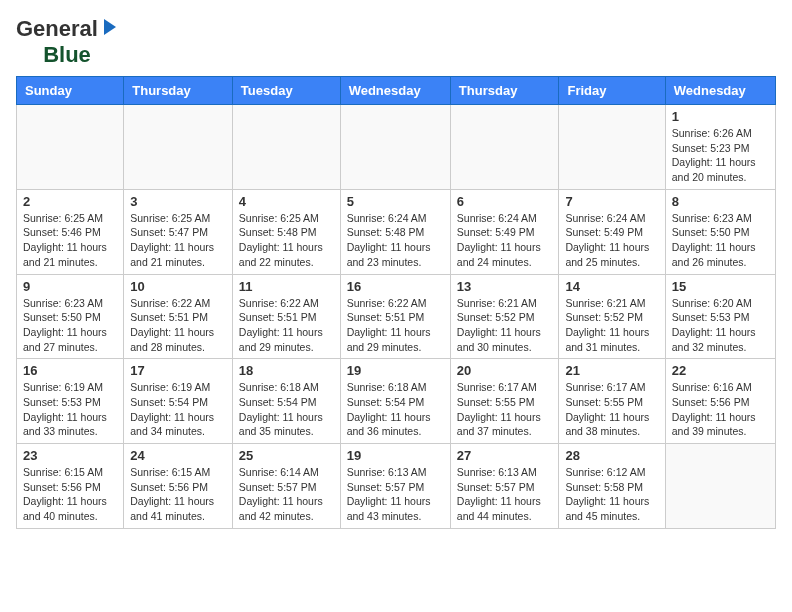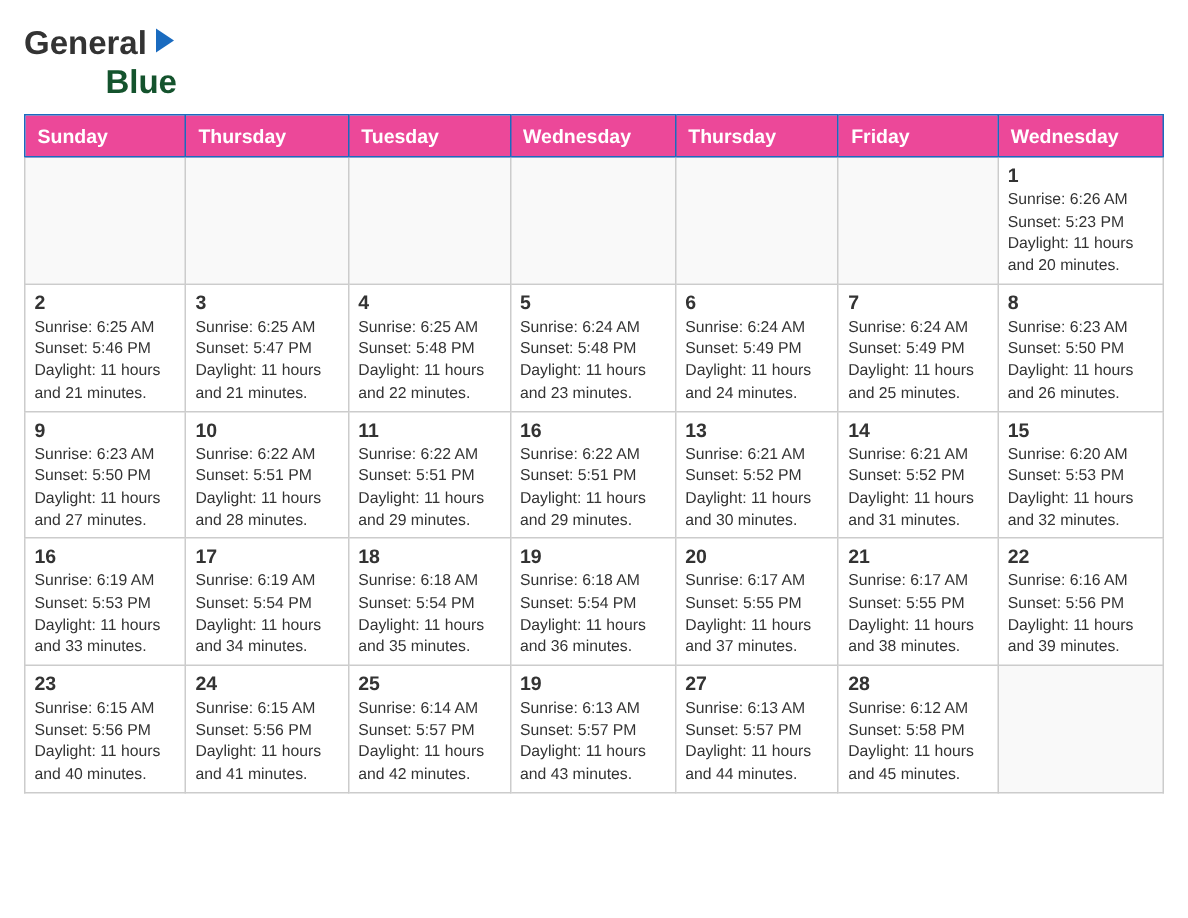--- a/index.html
+++ b/index.html
@@ -12,21 +12,21 @@
     }
     .header {
       display: flex;
       justify-content: space-between;
       align-items: flex-start;
       margin-bottom: 8px;
     }
     .logo {
       display: flex;
       flex-direction: column;
-      align-items: flex-end;
+      align-items: center;
     }
     .logo-row {
       display: flex;
       align-items: center;
     }
     .title-block {
       text-align: right;
     }
     .month-title {
       font-size: 32px;
@@ -36,21 +36,21 @@
     .location-title {
       font-size: 16px;
       color: #555;
     }
     .calendar {
       width: 100%;
       border-collapse: collapse;
       border: 1px solid #ccc;
     }
     .calendar th {
-      background-color: #ec4899;
+      background-color: #3b82f6;
       color: #fff;
       text-align: left;
       padding: 6px 8px;
       font-size: 13px;
       border: 1px solid #1a6bbf;
     }
     .calendar td {
       vertical-align: top;
       border: 1px solid #ccc;
       padding: 4px 6px;

